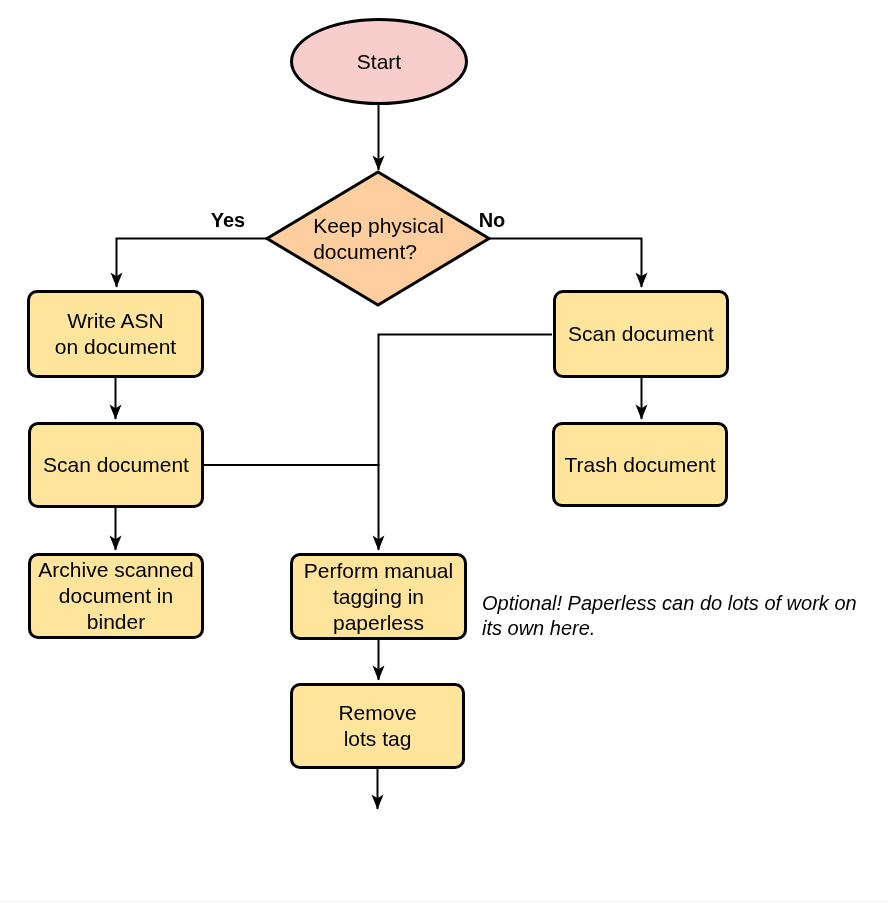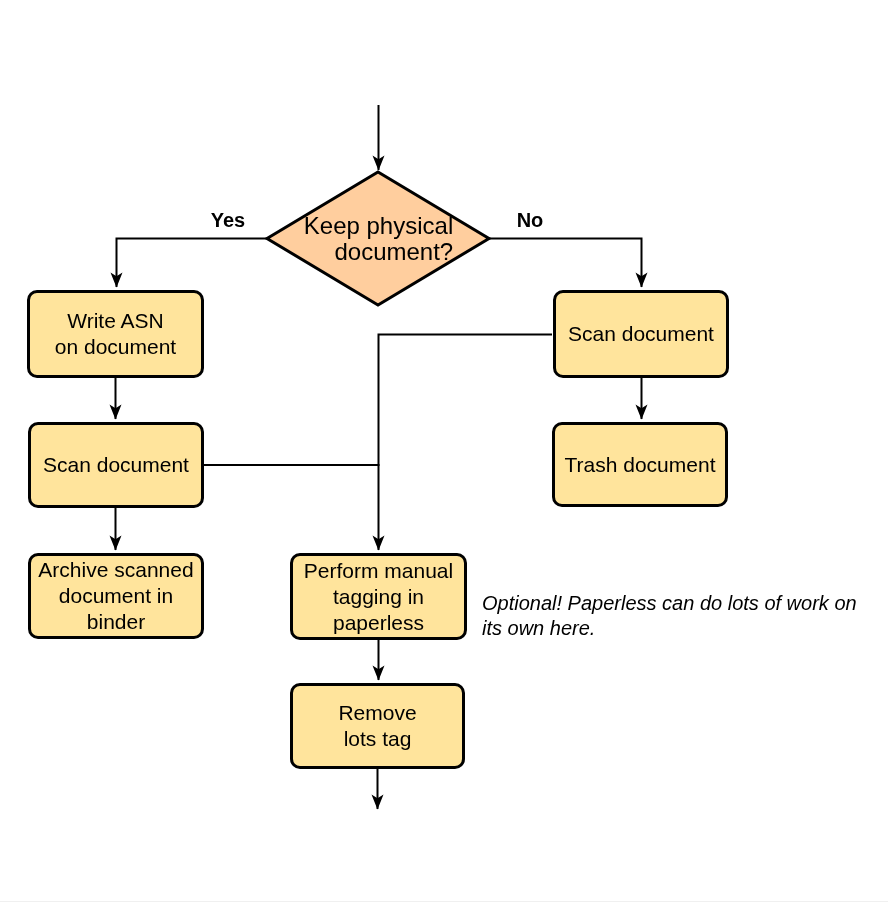--- a/index.html
+++ b/index.html
@@ -20,21 +20,21 @@
   .arrowhead{fill:var(--stroke);}
   .node{
     position:absolute;display:flex;align-items:center;justify-content:center;
     text-align:center;font-size:21px;line-height:26px;
     border:3px solid var(--stroke);
   }
   .process{background:var(--process-fill);border-radius:10px;}
   .ellipse{background:var(--terminal-fill);border-radius:50%;}
   .diamond-label{
     position:absolute;display:flex;align-items:center;justify-content:center;
-    text-align:right;font-size:24px;line-height:26px;border:none;
+    text-align:left;font-size:21px;line-height:26px;border:none;
   }
   .node-label{white-space:pre-line;}
   .edge-label{
     position:absolute;font-size:20px;line-height:24px;text-align:center;font-weight:bold;
   }
   .annotation{
     position:absolute;font-size:20px;line-height:25px;font-style:italic;
     white-space:pre-line;
   }
   .footer-rule{position:absolute;left:0;top:901px;width:888px;height:1px;background:var(--footer-rule);}
@@ -58,29 +58,32 @@
     <path class="edge" marker-end="url(#arrow)" d="M 115.5 508 V 550"></path>
     <path class="edge" marker-end="url(#arrow)" d="M 641.5 378 V 419"></path>
     <path class="edge" marker-end="url(#arrow)" d="M 552 334.5 H 378.5 V 550"></path>
     <path class="edge" d="M 204 465 H 379.5"></path>
     <path class="edge" marker-end="url(#arrow)" d="M 378.5 640 V 680"></path>
     <path class="edge" marker-end="url(#arrow)" d="M 377.5 769 V 809"></path>
 
     <polygon class="diamond" points="267,238.5 378,172 489,238.5 378,305"></polygon>
   </svg>
 
+  <div class="node ellipse" style="left:290px;top:18px;width:178px;height:87px;">
+    <span class="node-label">Start</span>
+  </div>
 
   <div class="diamond-label" style="left:280px;top:206px;width:197px;height:66px;">
     <span class="node-label">Keep physical
 document?</span>
   </div>
 
   <div class="edge-label" style="left:200px;top:208px;width:56px;">Yes</div>
 
-  <div class="edge-label" style="left:502px;top:208px;width:56px;">No</div>
+  <div class="edge-label" style="left:464px;top:208px;width:56px;">No</div>
 
   <div class="node process" style="left:27px;top:290px;width:177px;height:88px;">
     <span class="node-label">Write ASN
 on document</span>
   </div>
 
   <div class="node process" style="left:28px;top:422px;width:176px;height:86px;">
     <span class="node-label">Scan document</span>
   </div>
 

